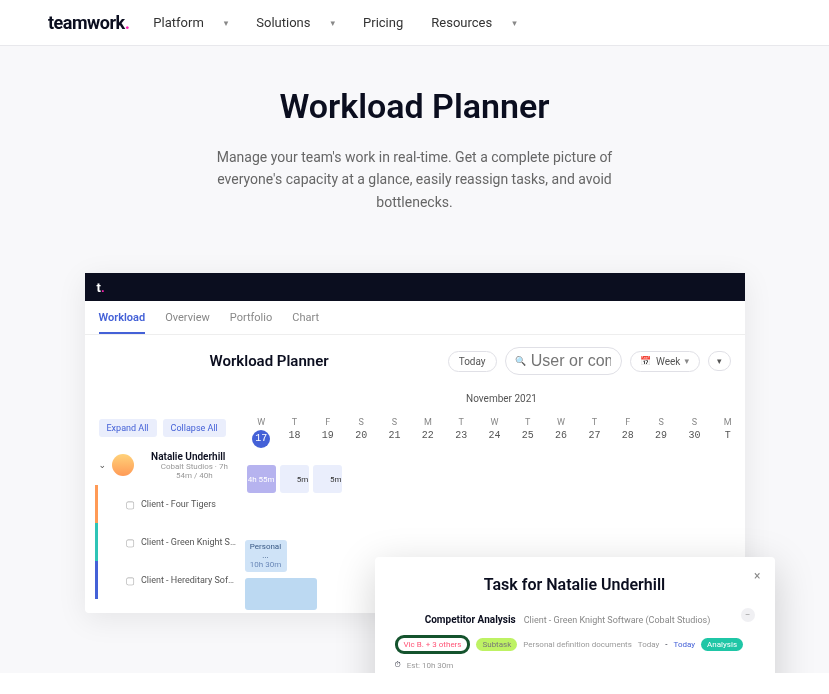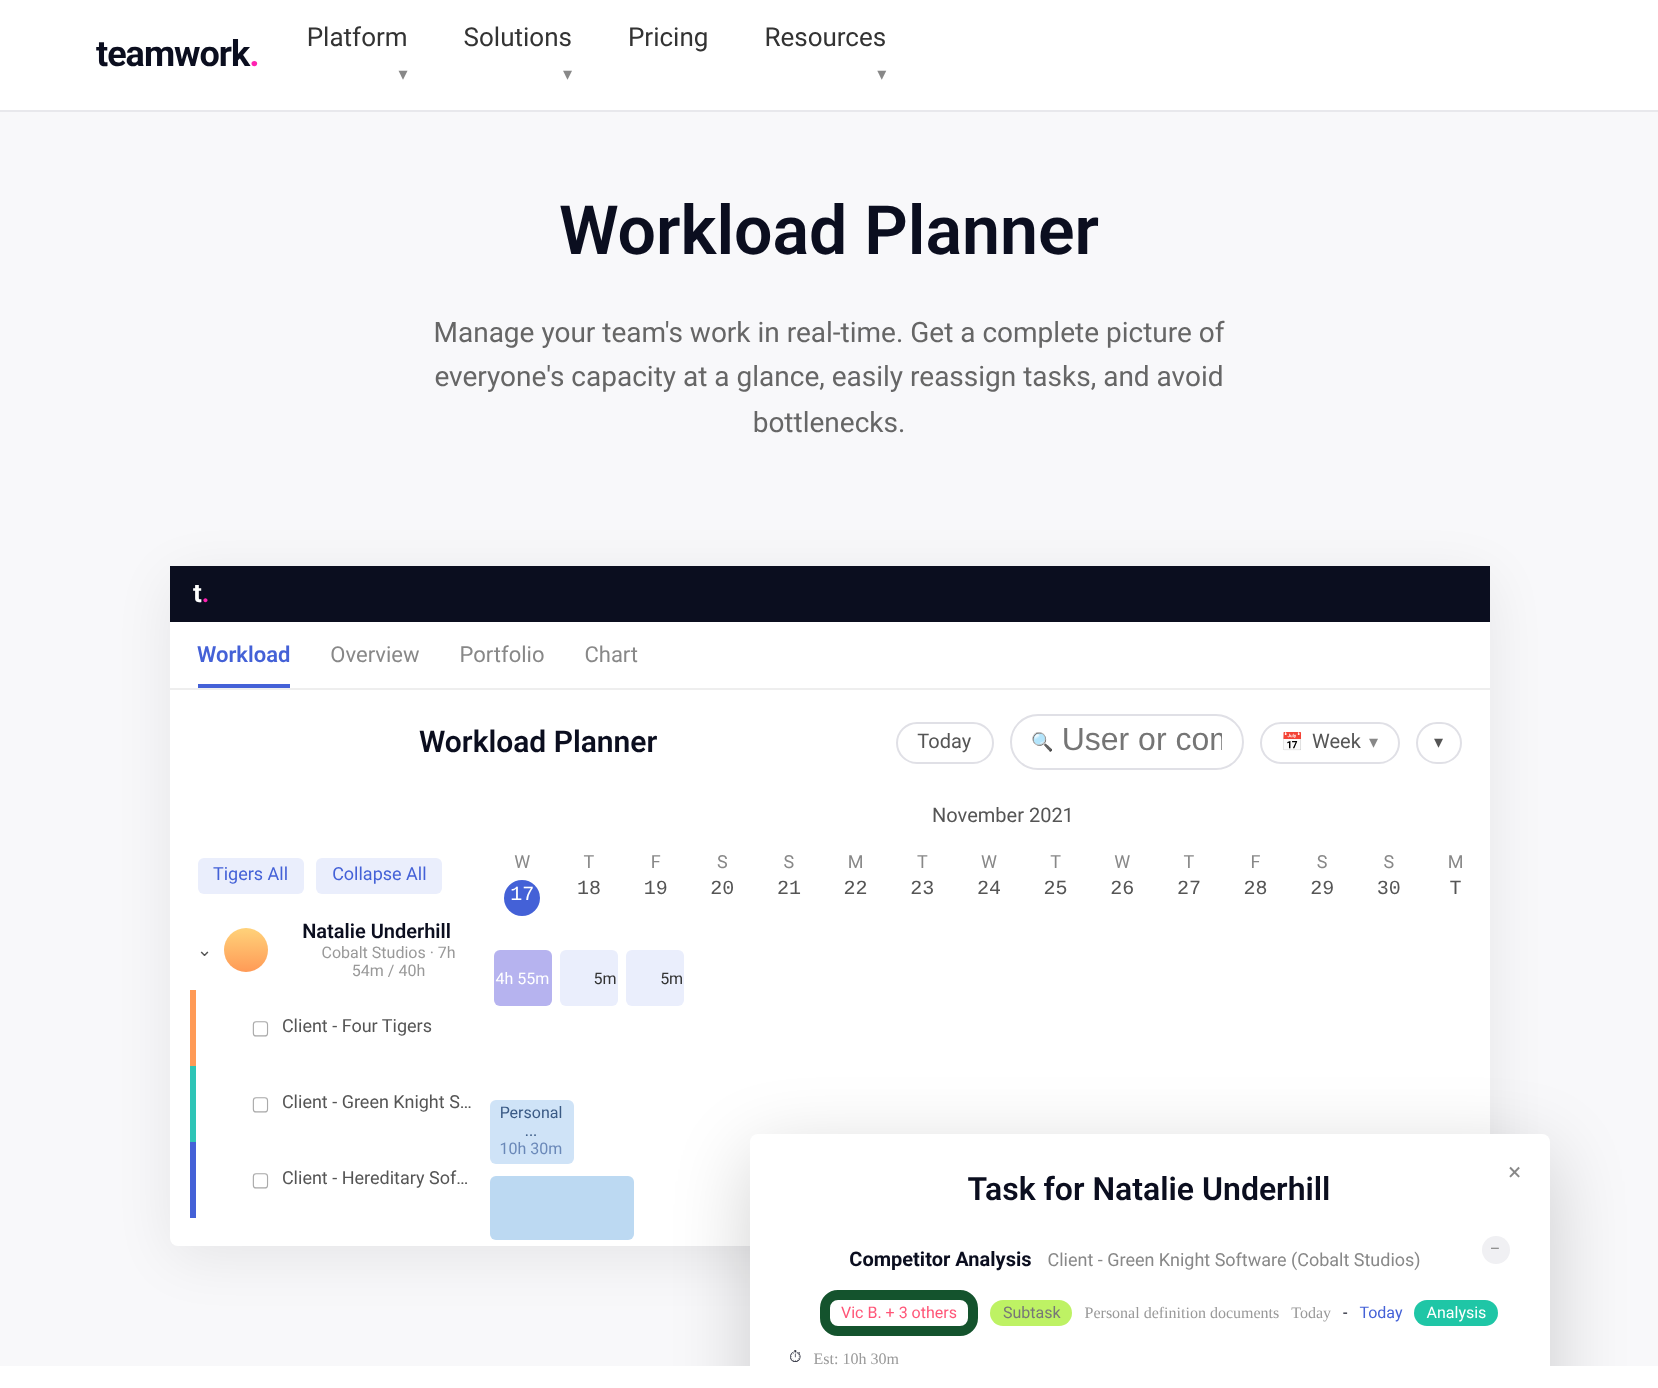--- a/index.html
+++ b/index.html
@@ -1,21 +1,21 @@
 <!DOCTYPE html>
 <html><head>
 <meta charset="utf-8">
 <style>
   * { box-sizing: border-box; margin: 0; padding: 0; }
   body { font-family: -apple-system, BlinkMacSystemFont, "Segoe UI", Roboto, sans-serif; background: #fff; color: #0b0e1f; width: 829px; }
   .topnav { display: flex; align-items: center; padding: 12px 48px; border-bottom: 1px solid #e8e8ec; }
   .logo { font-weight: 700; font-size: 18px; letter-spacing: -0.5px; }
   .logo .dot { color: #ff22b1; }
   .nav-items { display: flex; gap: 28px; margin-left: 24px; }
-  .nav-item { font-size: 13px; color: #333; cursor: pointer; display: flex; align-items: flex-end; gap: 5px; flex-direction: column; }
+  .nav-item { font-size: 13px; color: #333; cursor: pointer; display: flex; align-items: center; gap: 20px; }
   .chev { font-size: 9px; color: #888; }
   .hero { background: #f8f8fa; padding: 40px 0 60px; text-align: center; }
   .hero h1 { font-size: 34px; font-weight: 600; margin-bottom: 20px; }
   .hero p { font-size: 14px; color: #666; max-width: 420px; margin: 0 auto; line-height: 1.6; }
   .app-shell { width: 660px; margin: 60px auto 0; background: #fff; border-radius: 4px; box-shadow: 0 6px 30px rgba(0,0,0,0.08); overflow: visible; position: relative; }
   .app-top { background: #0b0e1f; height: 28px; display:flex; align-items:center; padding:0 12px; }
   .app-top-logo { color:#fff; font-weight:700; font-size:13px; }
   .app-top-logo .dot { color:#ff22b1; }
   .tabs { display:flex; gap:20px; padding: 10px 14px 0; border-bottom:1px solid #eee; font-size:11px; }
   .tab { padding-bottom:8px; color:#888; cursor:pointer; }
@@ -55,24 +55,24 @@
   .task-block { position:absolute; background:#cfe3f7; border-radius:3px; font-size:8px; padding:3px 5px; color:#3a5a85; line-height:1.1; }
   .popup { position:absolute; top:170px; left:290px; width:400px; background:#fff; box-shadow:0 10px 40px rgba(0,0,0,0.18); border-radius:4px; padding:18px 20px; z-index:10; }
   .popup-close { position:absolute; top:12px; right:14px; font-size:12px; color:#888; cursor:pointer; }
   .popup h3 { font-size:16px; font-weight:600; margin-bottom:14px; }
   .popup .section { margin-bottom:18px; }
   .popup .sec-title { font-size:10px; font-weight:700; display:inline; }
   .popup .sec-sub { font-size:9px; color:#888; margin-left:4px; }
   .popup .sec-expand { float:right; width:14px; height:14px; border-radius:50%; background:#f0f0f3; font-size:8px; text-align:center; line-height:14px; color:#888; cursor:pointer; }
   .detail-row { display:flex; align-items:center; gap:6px; margin-top:8px; font-size:8px; flex-wrap:wrap; }
   .chip { border-radius:9px; padding:2px 6px; font-size:8px; }
-  .chip-out { border:5px solid #14532d; color:#ff5577;margin-left:15px; }
+  .chip-out { border:3px solid #14532d; color:#ff5577; }
   .chip-gray { background:#bef264; color:#777; }
   .chip-teal { background:#1fc6a6; color:#fff; }
-  .text-muted { color:#999;font-family:Liberation Serif, serif; }
+  .text-muted { color:#999; }
   .text-link { color:#4461d7; }
   .prog-row { display:flex; align-items:center; gap:6px; margin-top:6px; font-size:8px; }
   .arrow-ic { color:#4461d7; }
   .warn-ic { color:#ff5577; }
 </style>
 </head>
 <body>
 
 <div class="topnav">
   <div class="logo">
@@ -128,21 +128,21 @@
       <div class="pill" style="padding:4px 8px;">
         <span style="font-size:9px;">▾</span>
       </div>
     </div>
 
     <div class="planner-body">
 
       <div class="left-col">
         <div class="month-spacer"></div>
         <div class="exp-row">
-          <div class="mini-btn">Tigers All</div>
+          <div class="mini-btn">Expand All</div>
           <div class="mini-btn">Collapse All</div>
         </div>
         <div class="person-row">
           <span class="caret">⌄</span>
           <div class="avatar"></div>
           <div>
             <div class="person-name">Natalie Underhill</div>
             <div class="person-sub">Cobalt Studios · 7h 54m / 40h</div>
           </div>
         </div>

